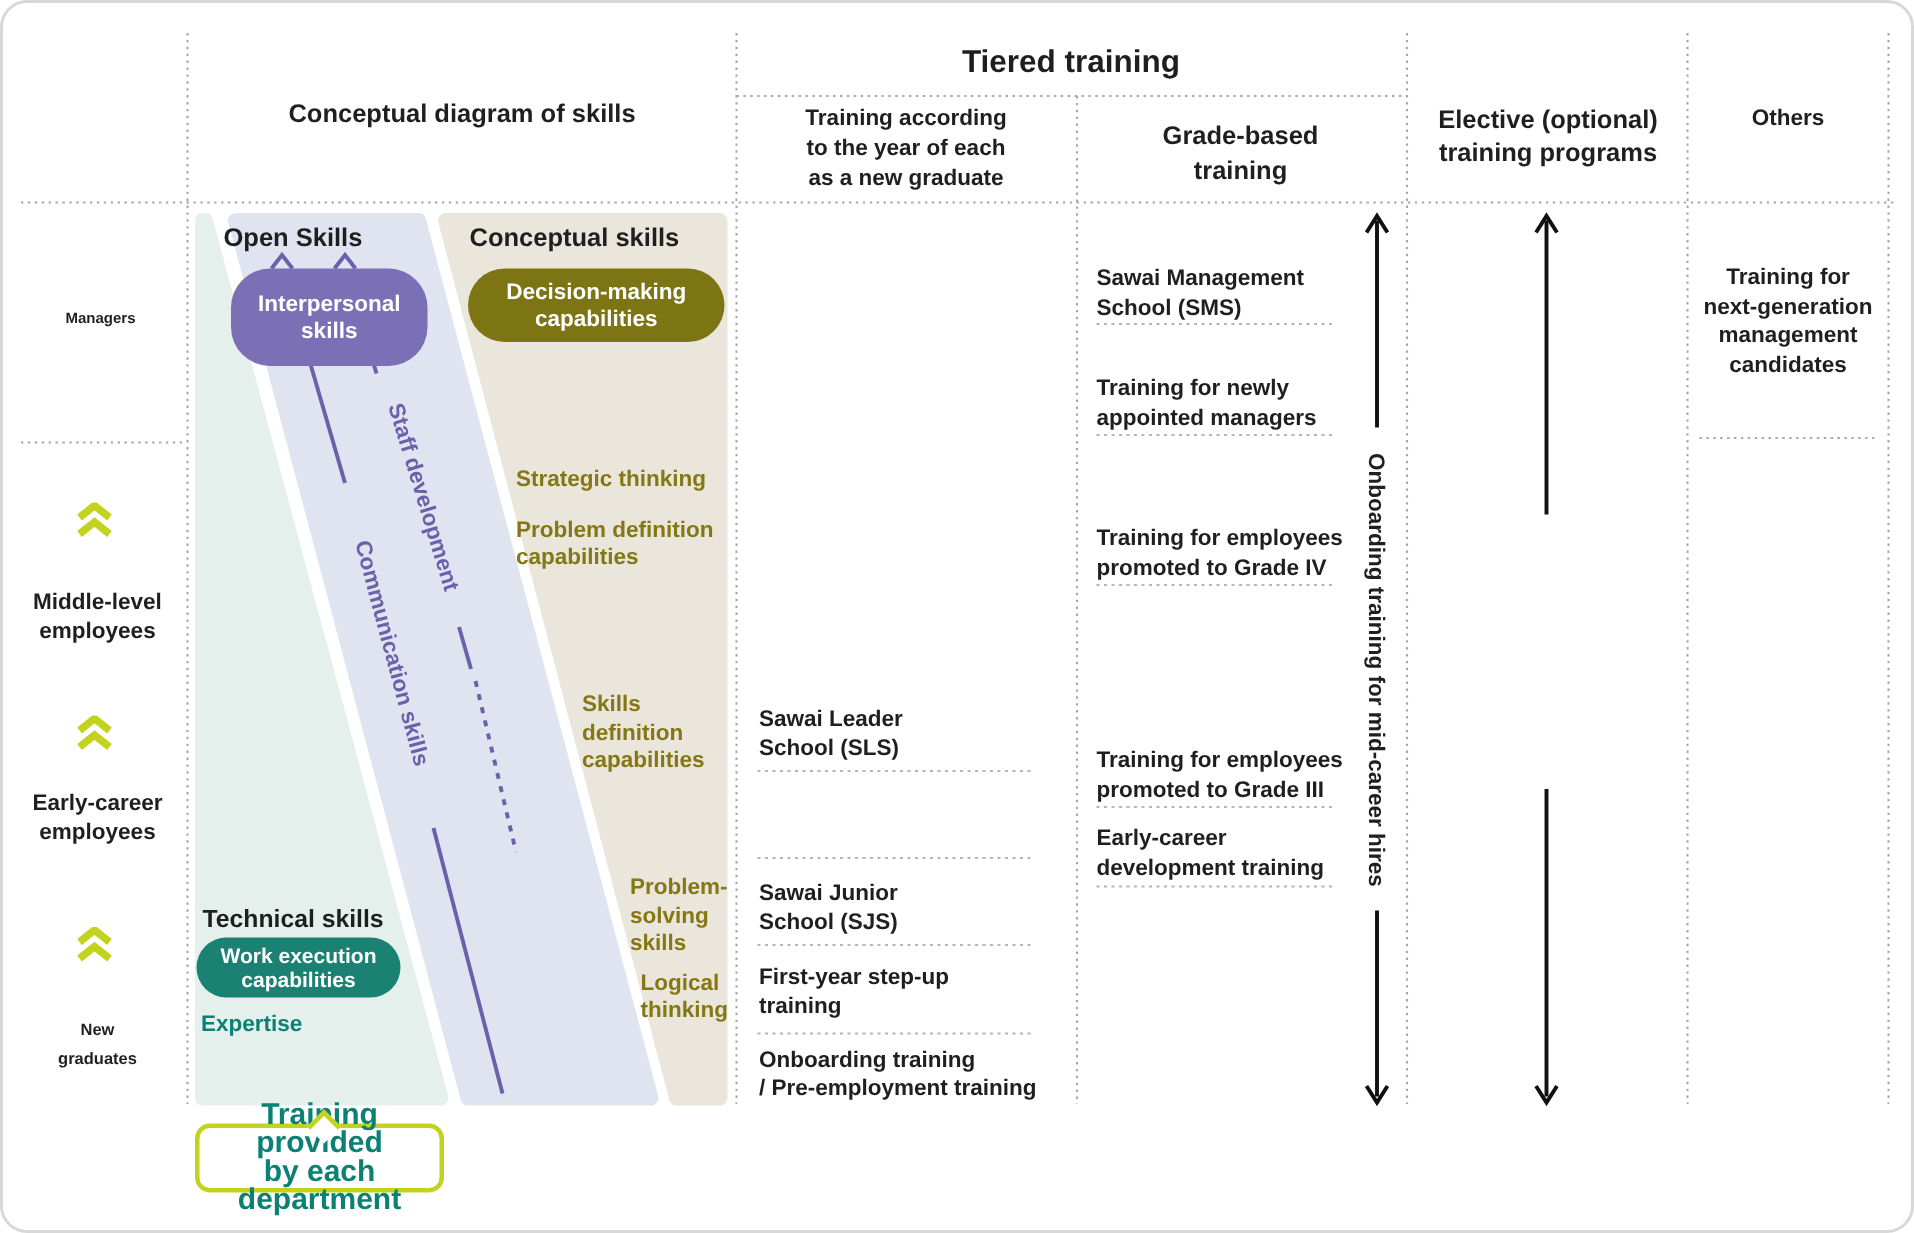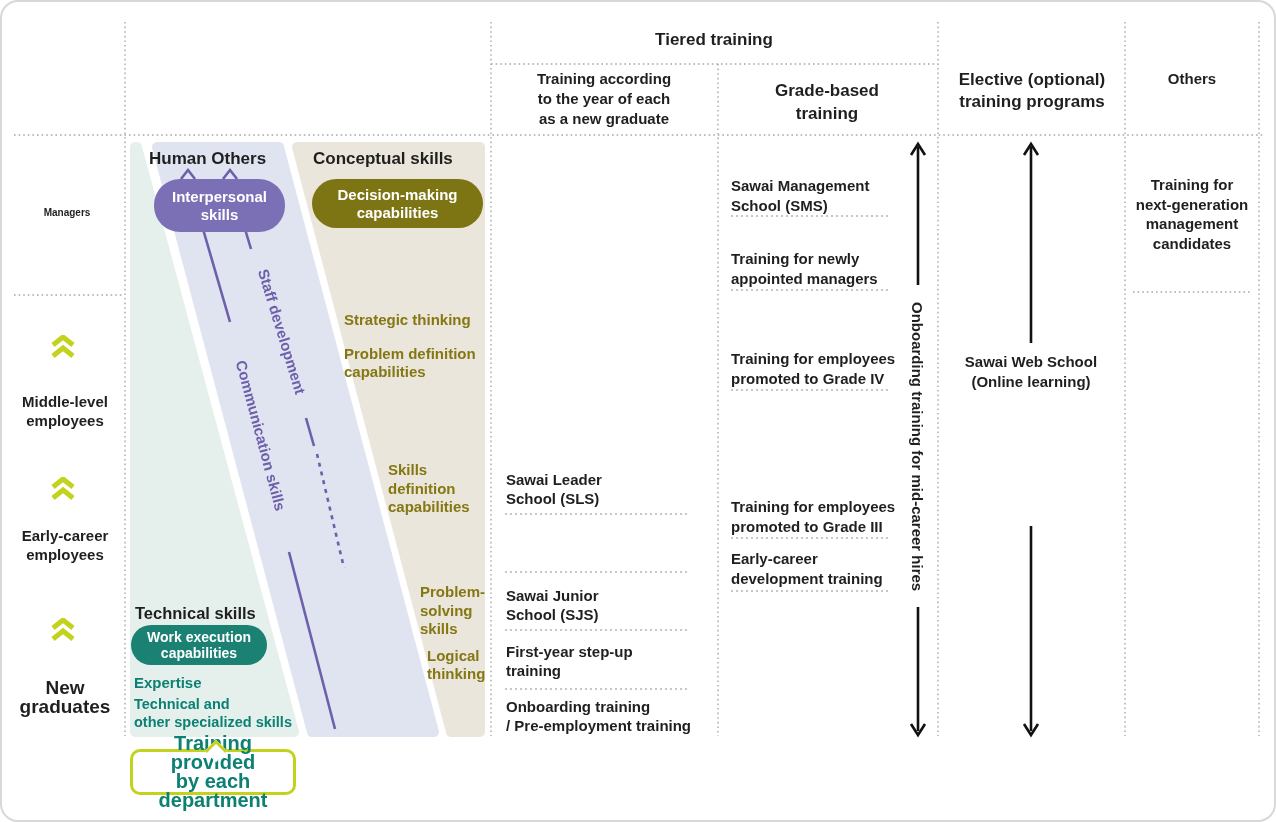--- a/index.html
+++ b/index.html
@@ -84,56 +84,57 @@
       <polyline class="karrow" points="909,722 916,733 923,722"></polyline>
     </g>
     <g>
       <polyline class="karrow" points="1022,153 1029,142 1036,153"></polyline>
       <line class="karrow" x1="1029" y1="145" x2="1029" y2="341"></line>
       <line class="karrow" x1="1029" y1="524" x2="1029" y2="729"></line>
       <polyline class="karrow" points="1022,722 1029,733 1036,722"></polyline>
     </g>
   </svg>
 
-  <div class="abs b ctr ink" style="left:490px;top:28px;width:444px;font-size:17px">Tiered training</div>
+  <div class="abs b ctr ink" style="left:130px;top:64px;width:352px;font-size:17px">Conceptual diagram of skills</div>
+  <div class="abs b ctr ink" style="left:490px;top:28px;width:444px;font-size:21px">Tiered training</div>
   <div class="abs b ctr ink pre" style="left:496px;top:67px;width:212px;font-size:15px;line-height:20px">Training according
 to the year of each
 as a new graduate</div>
   <div class="abs b ctr ink pre" style="left:722px;top:77px;width:206px;font-size:17px;line-height:23px">Grade-based
 training</div>
   <div class="abs b ctr ink pre" style="left:938px;top:67px;width:184px;font-size:17px;line-height:22px">Elective (optional)
 training programs</div>
   <div class="abs b ctr ink" style="left:1127px;top:68px;width:126px;font-size:15px">Others</div>
 
   <div class="abs b ctr ink" style="left:8px;top:205px;width:114px;font-size:10px">Managers</div>
   <div class="abs b ctr ink pre" style="left:2px;top:390px;width:122px;font-size:15px;line-height:19px">Middle-level
 employees</div>
   <div class="abs b ctr ink pre" style="left:2px;top:524px;width:122px;font-size:15px;line-height:19px">Early-career
 employees</div>
-  <div class="abs b ctr ink pre" style="left:2px;top:676px;width:122px;font-size:19px;line-height:19px">New
+  <div class="abs b ctr ink pre" style="left:2px;top:676px;width:122px;font-size:11px;line-height:19px">New
 graduates</div>
 
   <svg class="abs" style="left:48px;top:333px" width="26" height="24" viewBox="0 0 26 24">
     <polyline class="chev" points="3,10 13,2 23,10"></polyline>
       <polyline class="chev" points="3,21 13,13 23,21"></polyline>
     </svg>
   <svg class="abs" style="left:48px;top:475px" width="26" height="24" viewBox="0 0 26 24">
     <polyline class="chev" points="3,10 13,2 23,10"></polyline>
       <polyline class="chev" points="3,21 13,13 23,21"></polyline>
     </svg>
   <svg class="abs" style="left:48px;top:616px" width="26" height="24" viewBox="0 0 26 24">
     <polyline class="chev" points="3,10 13,2 23,10"></polyline>
       <polyline class="chev" points="3,21 13,13 23,21"></polyline>
     </svg>
 
-  <div class="abs b ink" style="left:147px;top:147px;font-size:17px">Human Others</div>
+  <div class="abs b ink" style="left:147px;top:147px;font-size:17px">Open Skills</div>
   <div class="abs b ink" style="left:311px;top:147px;font-size:17px">Conceptual skills</div>
   <div class="abs b ink" style="left:133px;top:602px;font-size:16.5px">Technical skills</div>
 
-  <div class="pill" style="left:152px;top:177px;width:131px;height:53px;font-size:15px;line-height:18px;background:var(--purple_pill,#7b6fb5)">Interpersonal
+  <div class="pill" style="left:152px;top:177px;width:131px;height:65px;font-size:15px;line-height:18px;background:var(--purple_pill,#7b6fb5)">Interpersonal
 skills</div>
   <div class="pill" style="left:310px;top:177px;width:171px;height:49px;font-size:15px;line-height:18px;background:var(--olive_pill,#7d7413)">Decision-making
 capabilities</div>
   <div class="pill" style="left:129px;top:623px;width:136px;height:40px;font-size:14px;line-height:16px;background:var(--teal_pill,#1a8173)">Work execution
 capabilities</div>
 
   <div class="abs b purpletxt ctr rot" style="left:207px;top:321px;width:146px;font-size:15px;transform:rotate(73deg)">Staff development</div>
   <div class="abs b purpletxt ctr rot" style="left:172px;top:425px;width:174px;font-size:15px;transform:rotate(75deg)">Communication skills</div>
 
   <div class="abs b olivetxt" style="left:342px;top:309px;font-size:15px">Strategic thinking</div>
@@ -142,22 +143,20 @@
   <div class="abs b olivetxt pre" style="left:386px;top:459px;font-size:15px;line-height:18.5px">Skills
 definition
 capabilities</div>
   <div class="abs b olivetxt pre" style="left:418px;top:581px;font-size:15px;line-height:18.5px">Problem-
 solving
 skills</div>
   <div class="abs b olivetxt pre" style="left:425px;top:645px;font-size:15px;line-height:17.5px">Logical
 thinking</div>
 
   <div class="abs b tealtxt" style="left:132px;top:672px;font-size:15px">Expertise</div>
-  <div class="abs b tealtxt pre" style="left:132px;top:694px;font-size:14.5px;line-height:17.5px">Technical and
-other specialized skills</div>
 
   <div class="deptbox">
     <div class="b tealtxt ctr pre" style="font-size:20px;line-height:19px">Training provided
 by each department</div>
   </div>
   <div class="notch"></div>
 
   <div class="abs b ink pre" style="left:504px;top:468px;width:210px;font-size:15px;line-height:19px">Sawai Leader
 School (SLS)</div>
   <div class="abs b ink pre" style="left:504px;top:584px;width:210px;font-size:15px;line-height:19px">Sawai Junior
@@ -172,21 +171,19 @@
   <div class="abs b ink pre" style="left:729px;top:247px;width:180px;font-size:15px;line-height:20px">Training for newly
 appointed managers</div>
   <div class="abs b ink pre" style="left:729px;top:347px;width:180px;font-size:15px;line-height:20px">Training for employees
 promoted to Grade IV</div>
   <div class="abs b ink pre" style="left:729px;top:495px;width:180px;font-size:15px;line-height:20px">Training for employees
 promoted to Grade III</div>
   <div class="abs b ink pre" style="left:729px;top:547px;width:180px;font-size:15px;line-height:20px">Early-career
 development training</div>
   <div class="abs b ink vlabel" style="left:903px;top:283px;width:24px;height:324px;font-size:15px">Onboarding training for mid-career hires</div>
 
-  <div class="abs b ink ctr pre" style="left:936px;top:350px;width:186px;font-size:15px;line-height:20px">Sawai Web School
-(Online learning)</div>
 
   <div class="abs b ink ctr pre" style="left:1128px;top:173px;width:124px;font-size:15px;line-height:19.5px">Training for
 next-generation
 management
 candidates</div>
 
 </div>
 
 </body></html>

